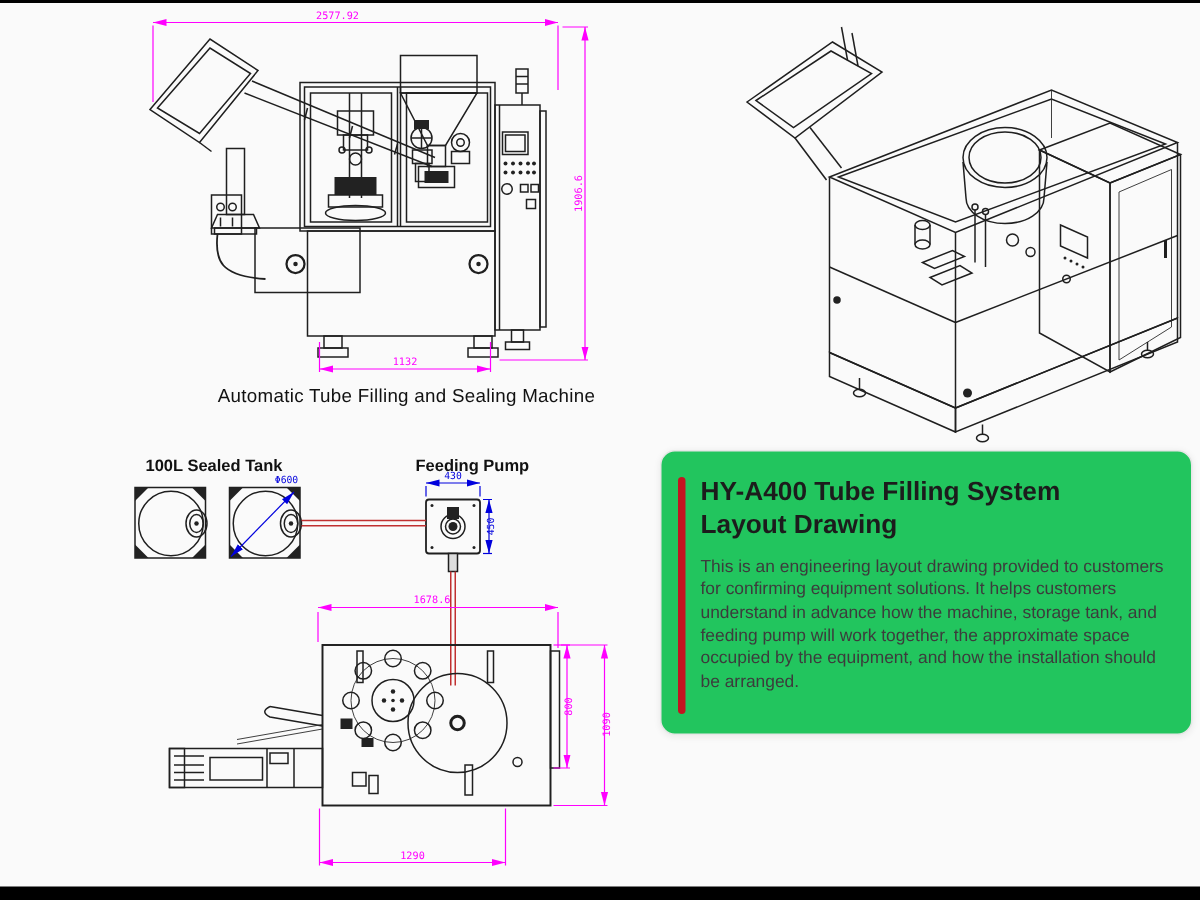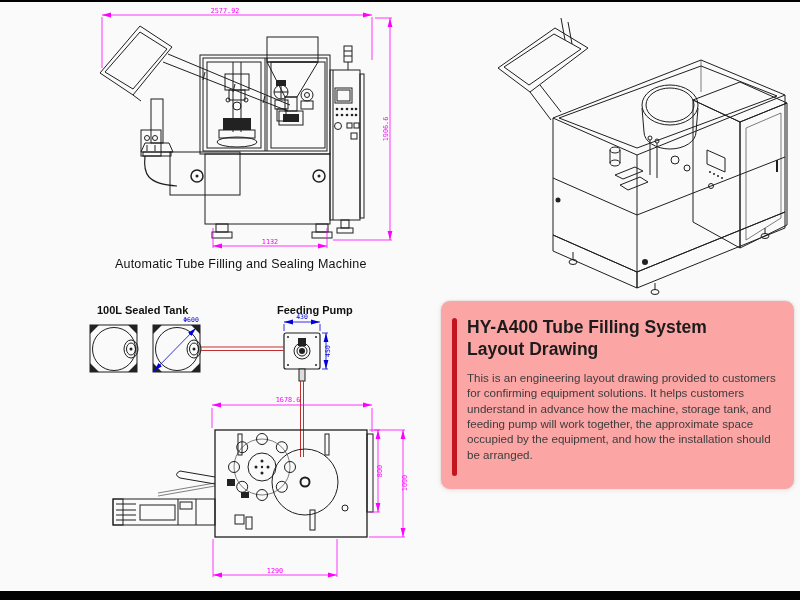--- a/index.html
+++ b/index.html
@@ -10,39 +10,39 @@
   .letterbox{position:absolute;left:0;right:0;background:#000;z-index:9}
   .letterbox.top{top:0;height:2px}
   .letterbox.bottom{bottom:0;height:9px}
 
   .drawing{position:absolute}
   #front-view{left:85px;top:2px}
   #iso-view{left:465px;top:0}
   #layout-view{left:78px;top:293px}
 
   .caption{
-    position:absolute;left:115px;top:257px;width:312px;text-align:left;
+    position:absolute;left:115px;top:257px;width:312px;text-align:center;
     font-size:12.5px;font-weight:500;color:#111;letter-spacing:.2px;
   }
 
   
   .ln{stroke:#1f1f1f;fill:none;stroke-width:1}
   .ln-thin{stroke:#2a2a2a;fill:none;stroke-width:.6}
   .dark{fill:#222;stroke:none}
   .dimM{stroke:#ff00ff;fill:none;stroke-width:.8}
   .dimB{stroke:#0000dd;fill:none;stroke-width:.8}
   .dimTextM{font:6.8px "DejaVu Sans Mono",monospace;fill:#ff00ff}
   .dimTextB{font:6.5px "DejaVu Sans Mono",monospace;fill:#0000dd}
   .pipe{stroke:#c03030;fill:none;stroke-width:1}
   .svg-label{font:600 11px "Liberation Sans",sans-serif;fill:#111}
 
   
   .card{
     position:absolute;left:440px;top:300px;width:355px;height:190px;
-    background:#fca5a5;border:1px solid #e7e7e7;border-radius:10px;
+    background:#22c55e;border:1px solid #e7e7e7;border-radius:10px;
     box-shadow:0 1px 5px rgba(0,0,0,.07);box-sizing:border-box;
   }
   .card .accent{
     position:absolute;left:11px;top:17px;width:5px;height:158px;
     background:#c41420;border-radius:3px;
   }
   .card h1{
     margin:15px 18px 0 26px;width:300px;
     font-size:17.5px;line-height:1.28;font-weight:bold;color:#1c1c1c;
   }

